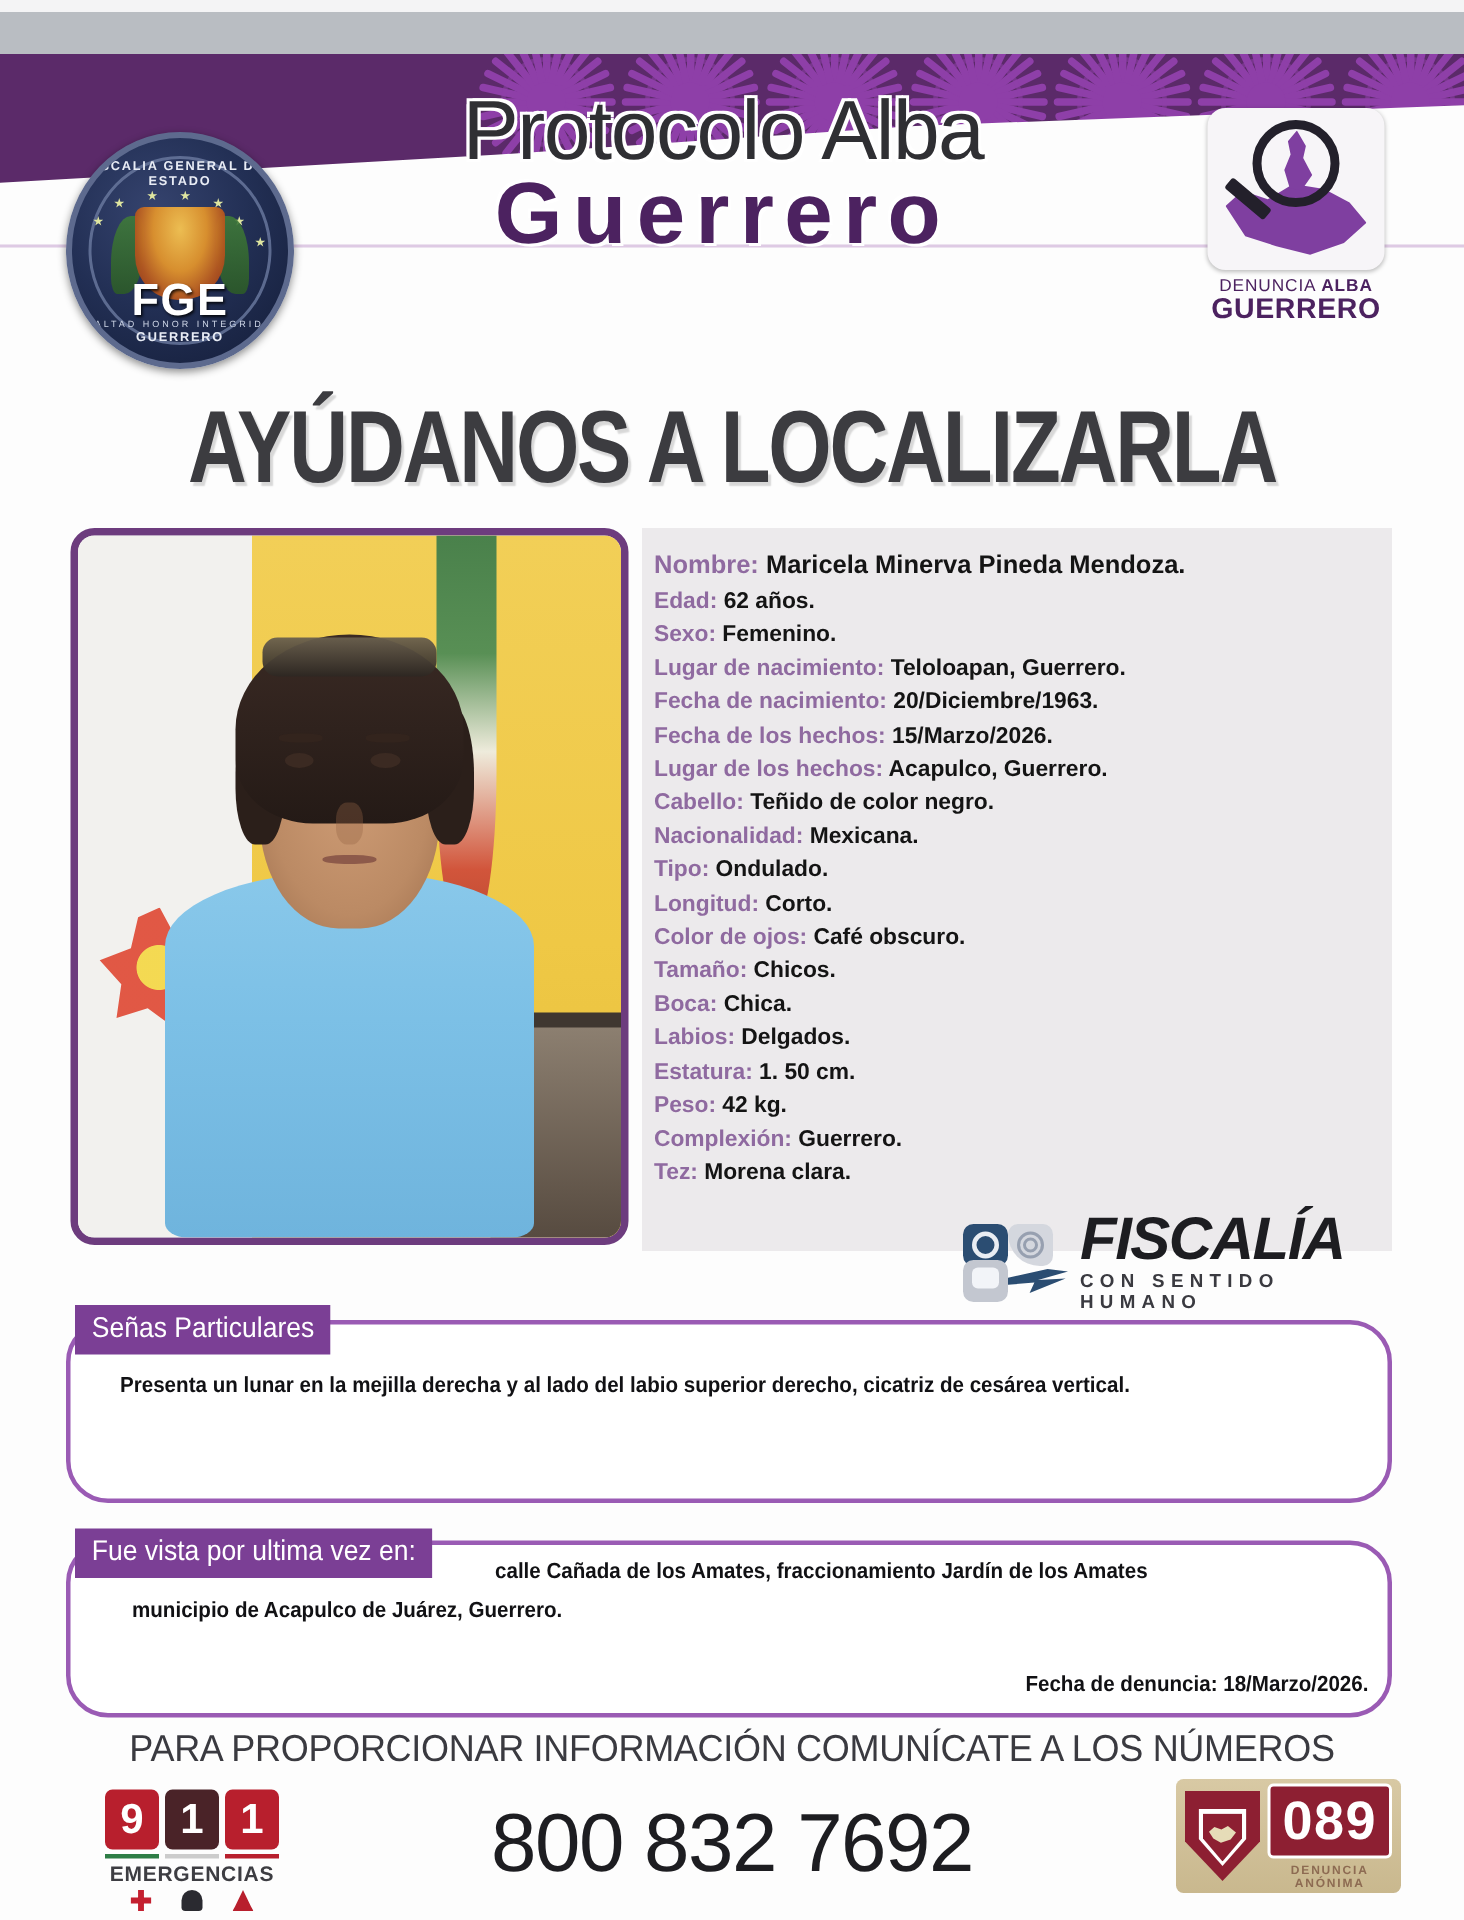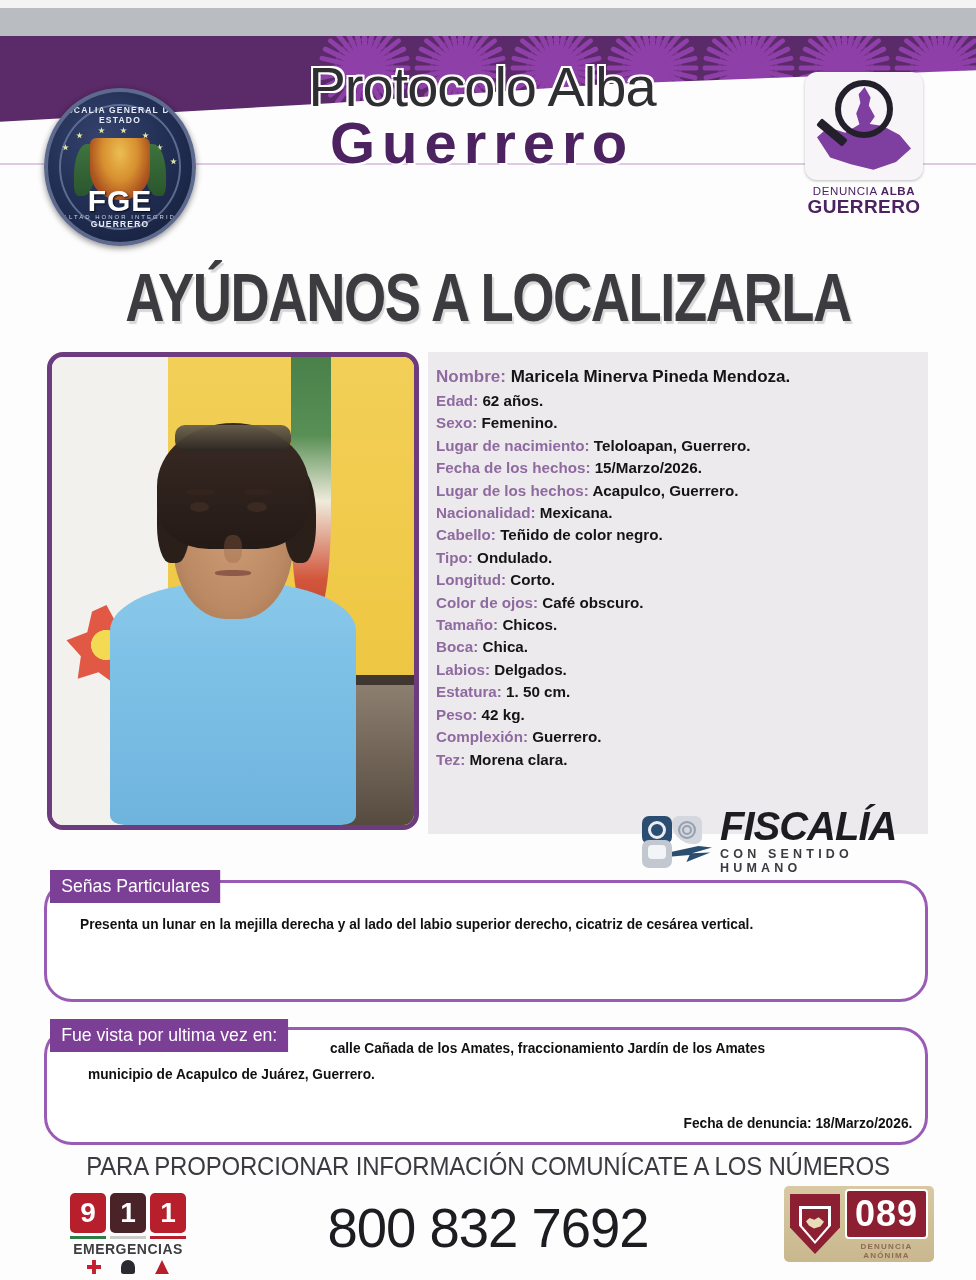--- a/index.html
+++ b/index.html
@@ -698,24 +698,25 @@
     <div class="ph-nose"></div>
     <div class="ph-mouth"></div>
   </div>
 
   <div class="data-panel">
     <div class="data-list" id="dataList">
         <div class="data-row big"><span class="lbl">Nombre:</span><span> Maricela Minerva Pineda Mendoza.</span></div>
         <div class="data-row"><span class="lbl">Edad:</span><span> 62 años.</span></div>
         <div class="data-row"><span class="lbl">Sexo:</span><span> Femenino.</span></div>
         <div class="data-row"><span class="lbl">Lugar de nacimiento:</span><span> Teloloapan, Guerrero.</span></div>
+        <div class="data-row"><span class="lbl">Fecha de nacimiento:</span><span> 20/Diciembre/1963.</span></div>
         <div class="data-row"><span class="lbl">Fecha de los hechos:</span><span> 15/Marzo/2026.</span></div>
         <div class="data-row"><span class="lbl">Lugar de los hechos:</span><span> Acapulco, Guerrero.</span></div>
+        <div class="data-row"><span class="lbl">Cabello:</span><span> Teñido de color negro.</span></div>
         <div class="data-row"><span class="lbl">Nacionalidad:</span><span> Mexicana.</span></div>
-        <div class="data-row"><span class="lbl">Cabello:</span><span> Teñido de color negro.</span></div>
         <div class="data-row"><span class="lbl">Tipo:</span><span> Ondulado.</span></div>
         <div class="data-row"><span class="lbl">Longitud:</span><span> Corto.</span></div>
         <div class="data-row"><span class="lbl">Color de ojos:</span><span> Café obscuro.</span></div>
         <div class="data-row"><span class="lbl">Tamaño:</span><span> Chicos.</span></div>
         <div class="data-row"><span class="lbl">Boca:</span><span> Chica.</span></div>
         <div class="data-row"><span class="lbl">Labios:</span><span> Delgados.</span></div>
         <div class="data-row"><span class="lbl">Estatura:</span><span> 1. 50 cm.</span></div>
         <div class="data-row"><span class="lbl">Peso:</span><span> 42 kg.</span></div>
         <div class="data-row"><span class="lbl">Complexión:</span><span> Guerrero.</span></div>
         <div class="data-row"><span class="lbl">Tez:</span><span> Morena clara.</span></div>

